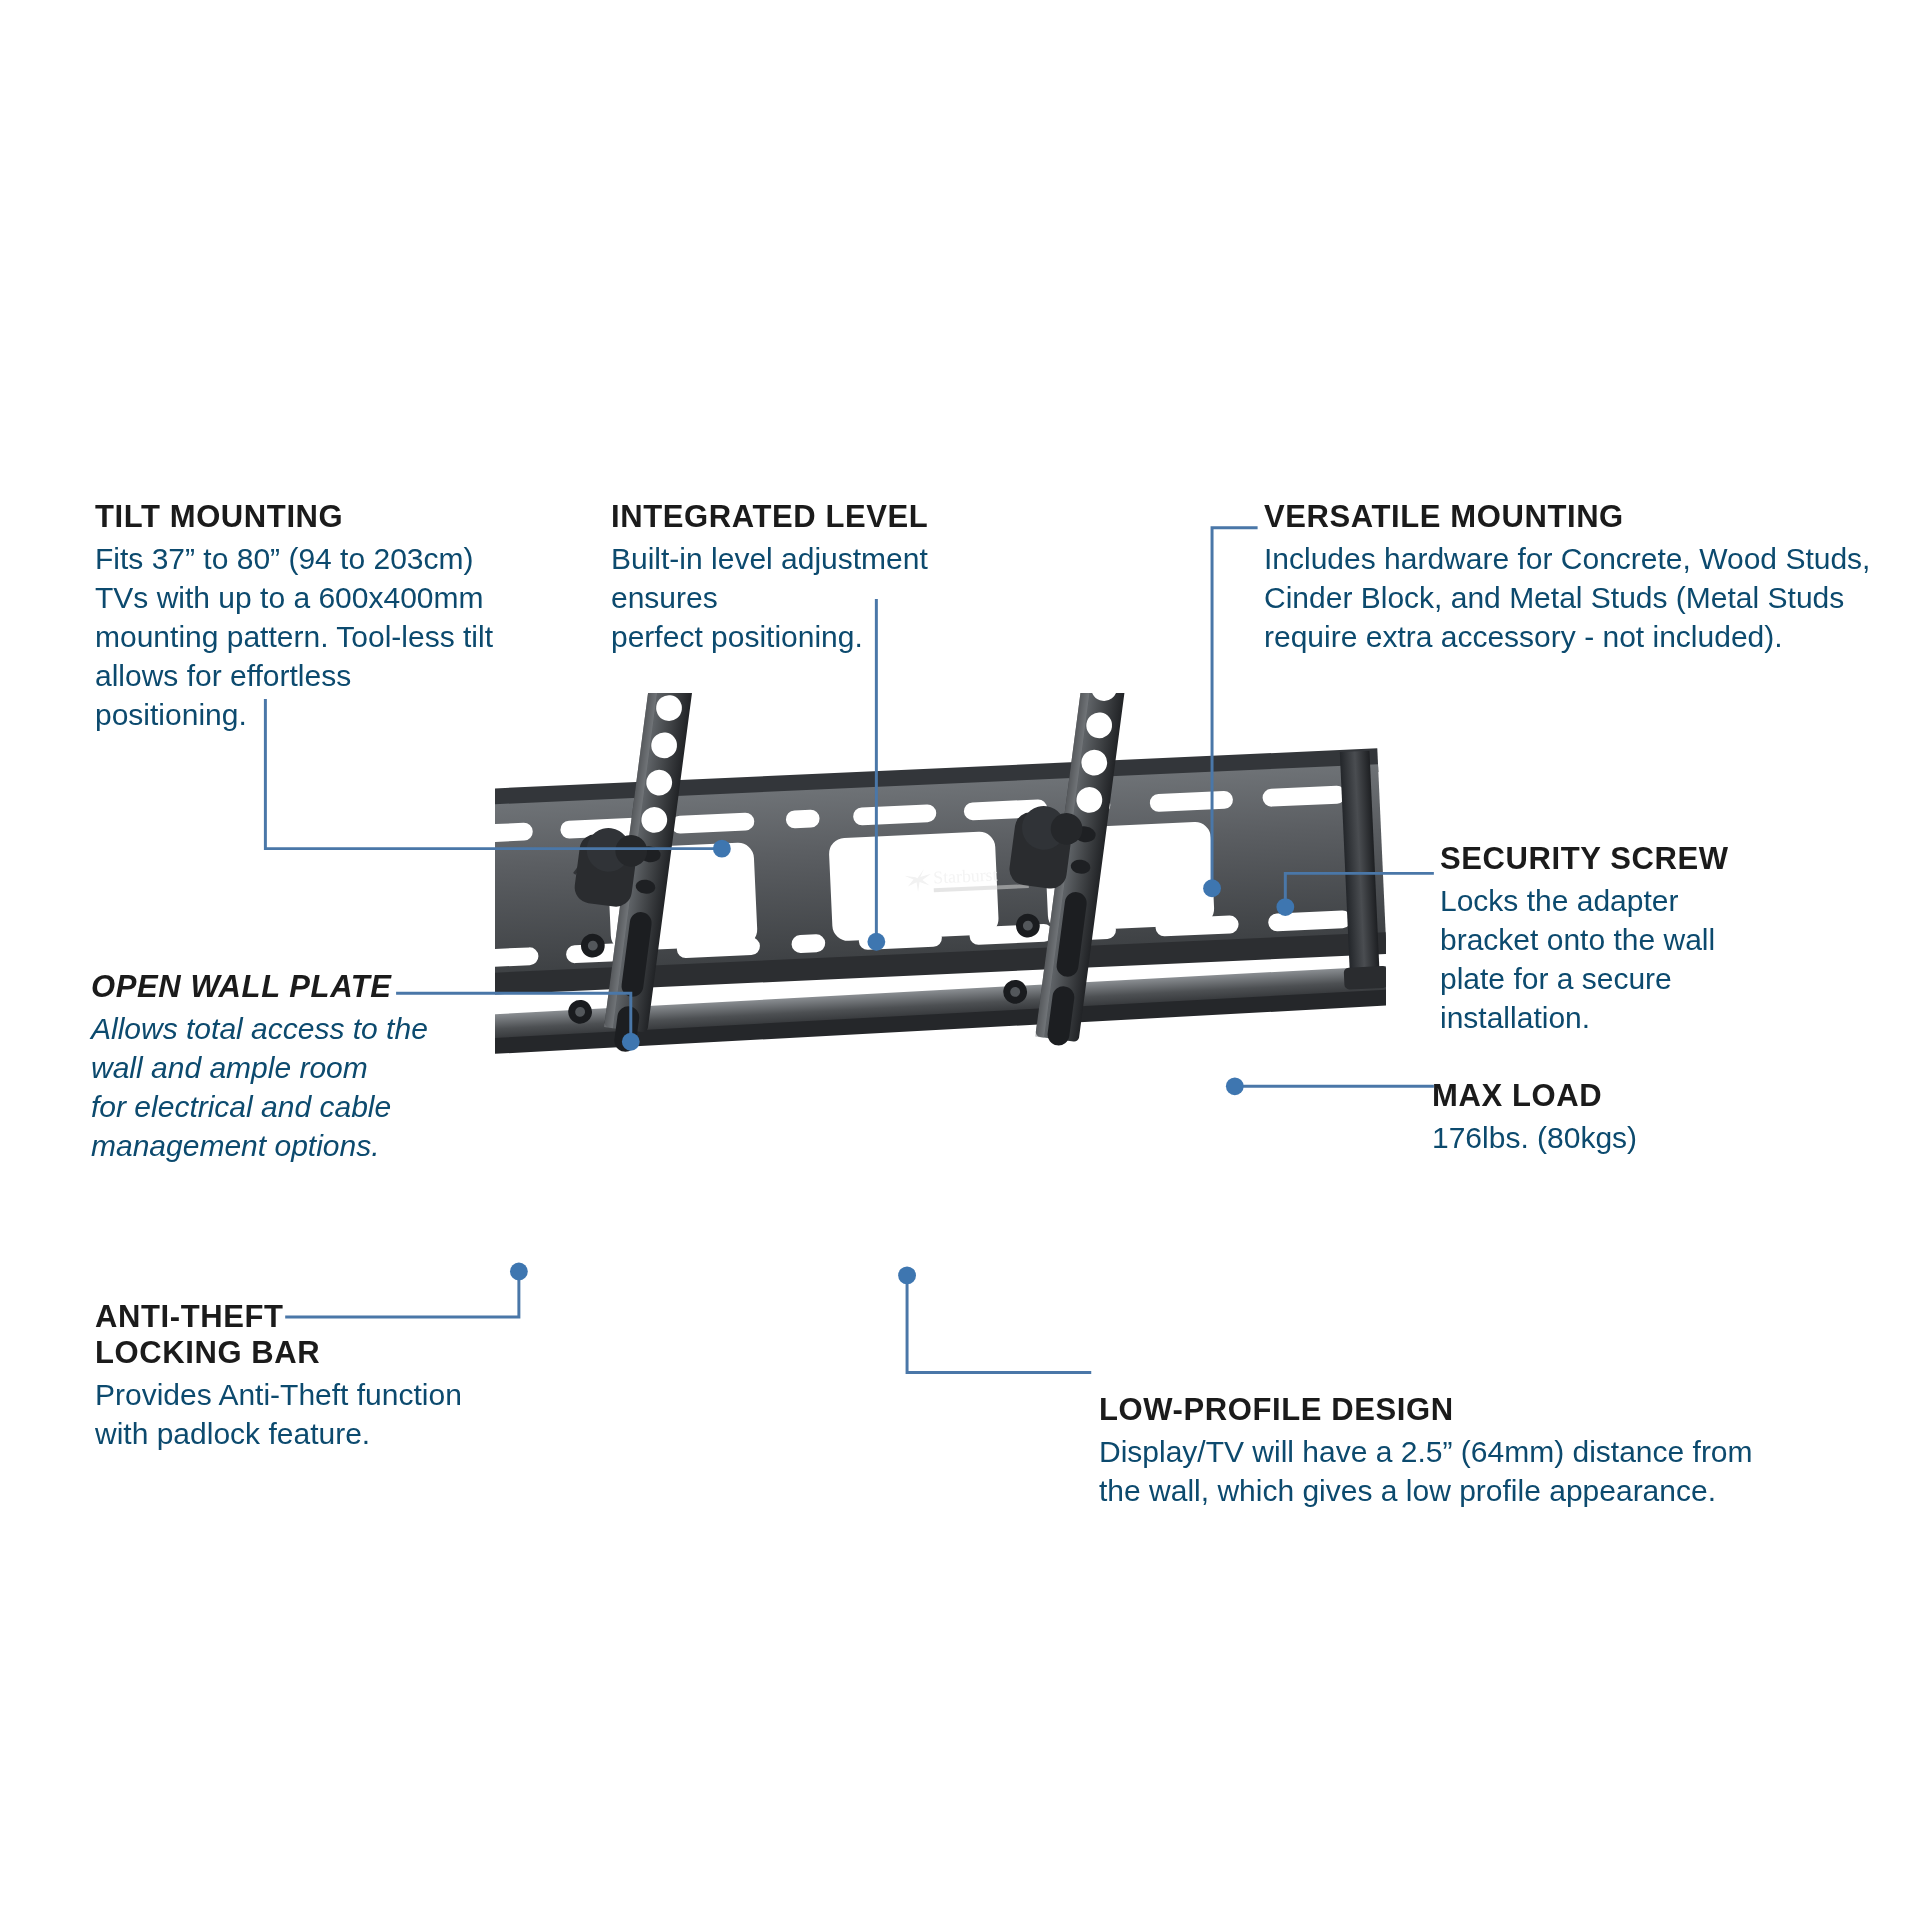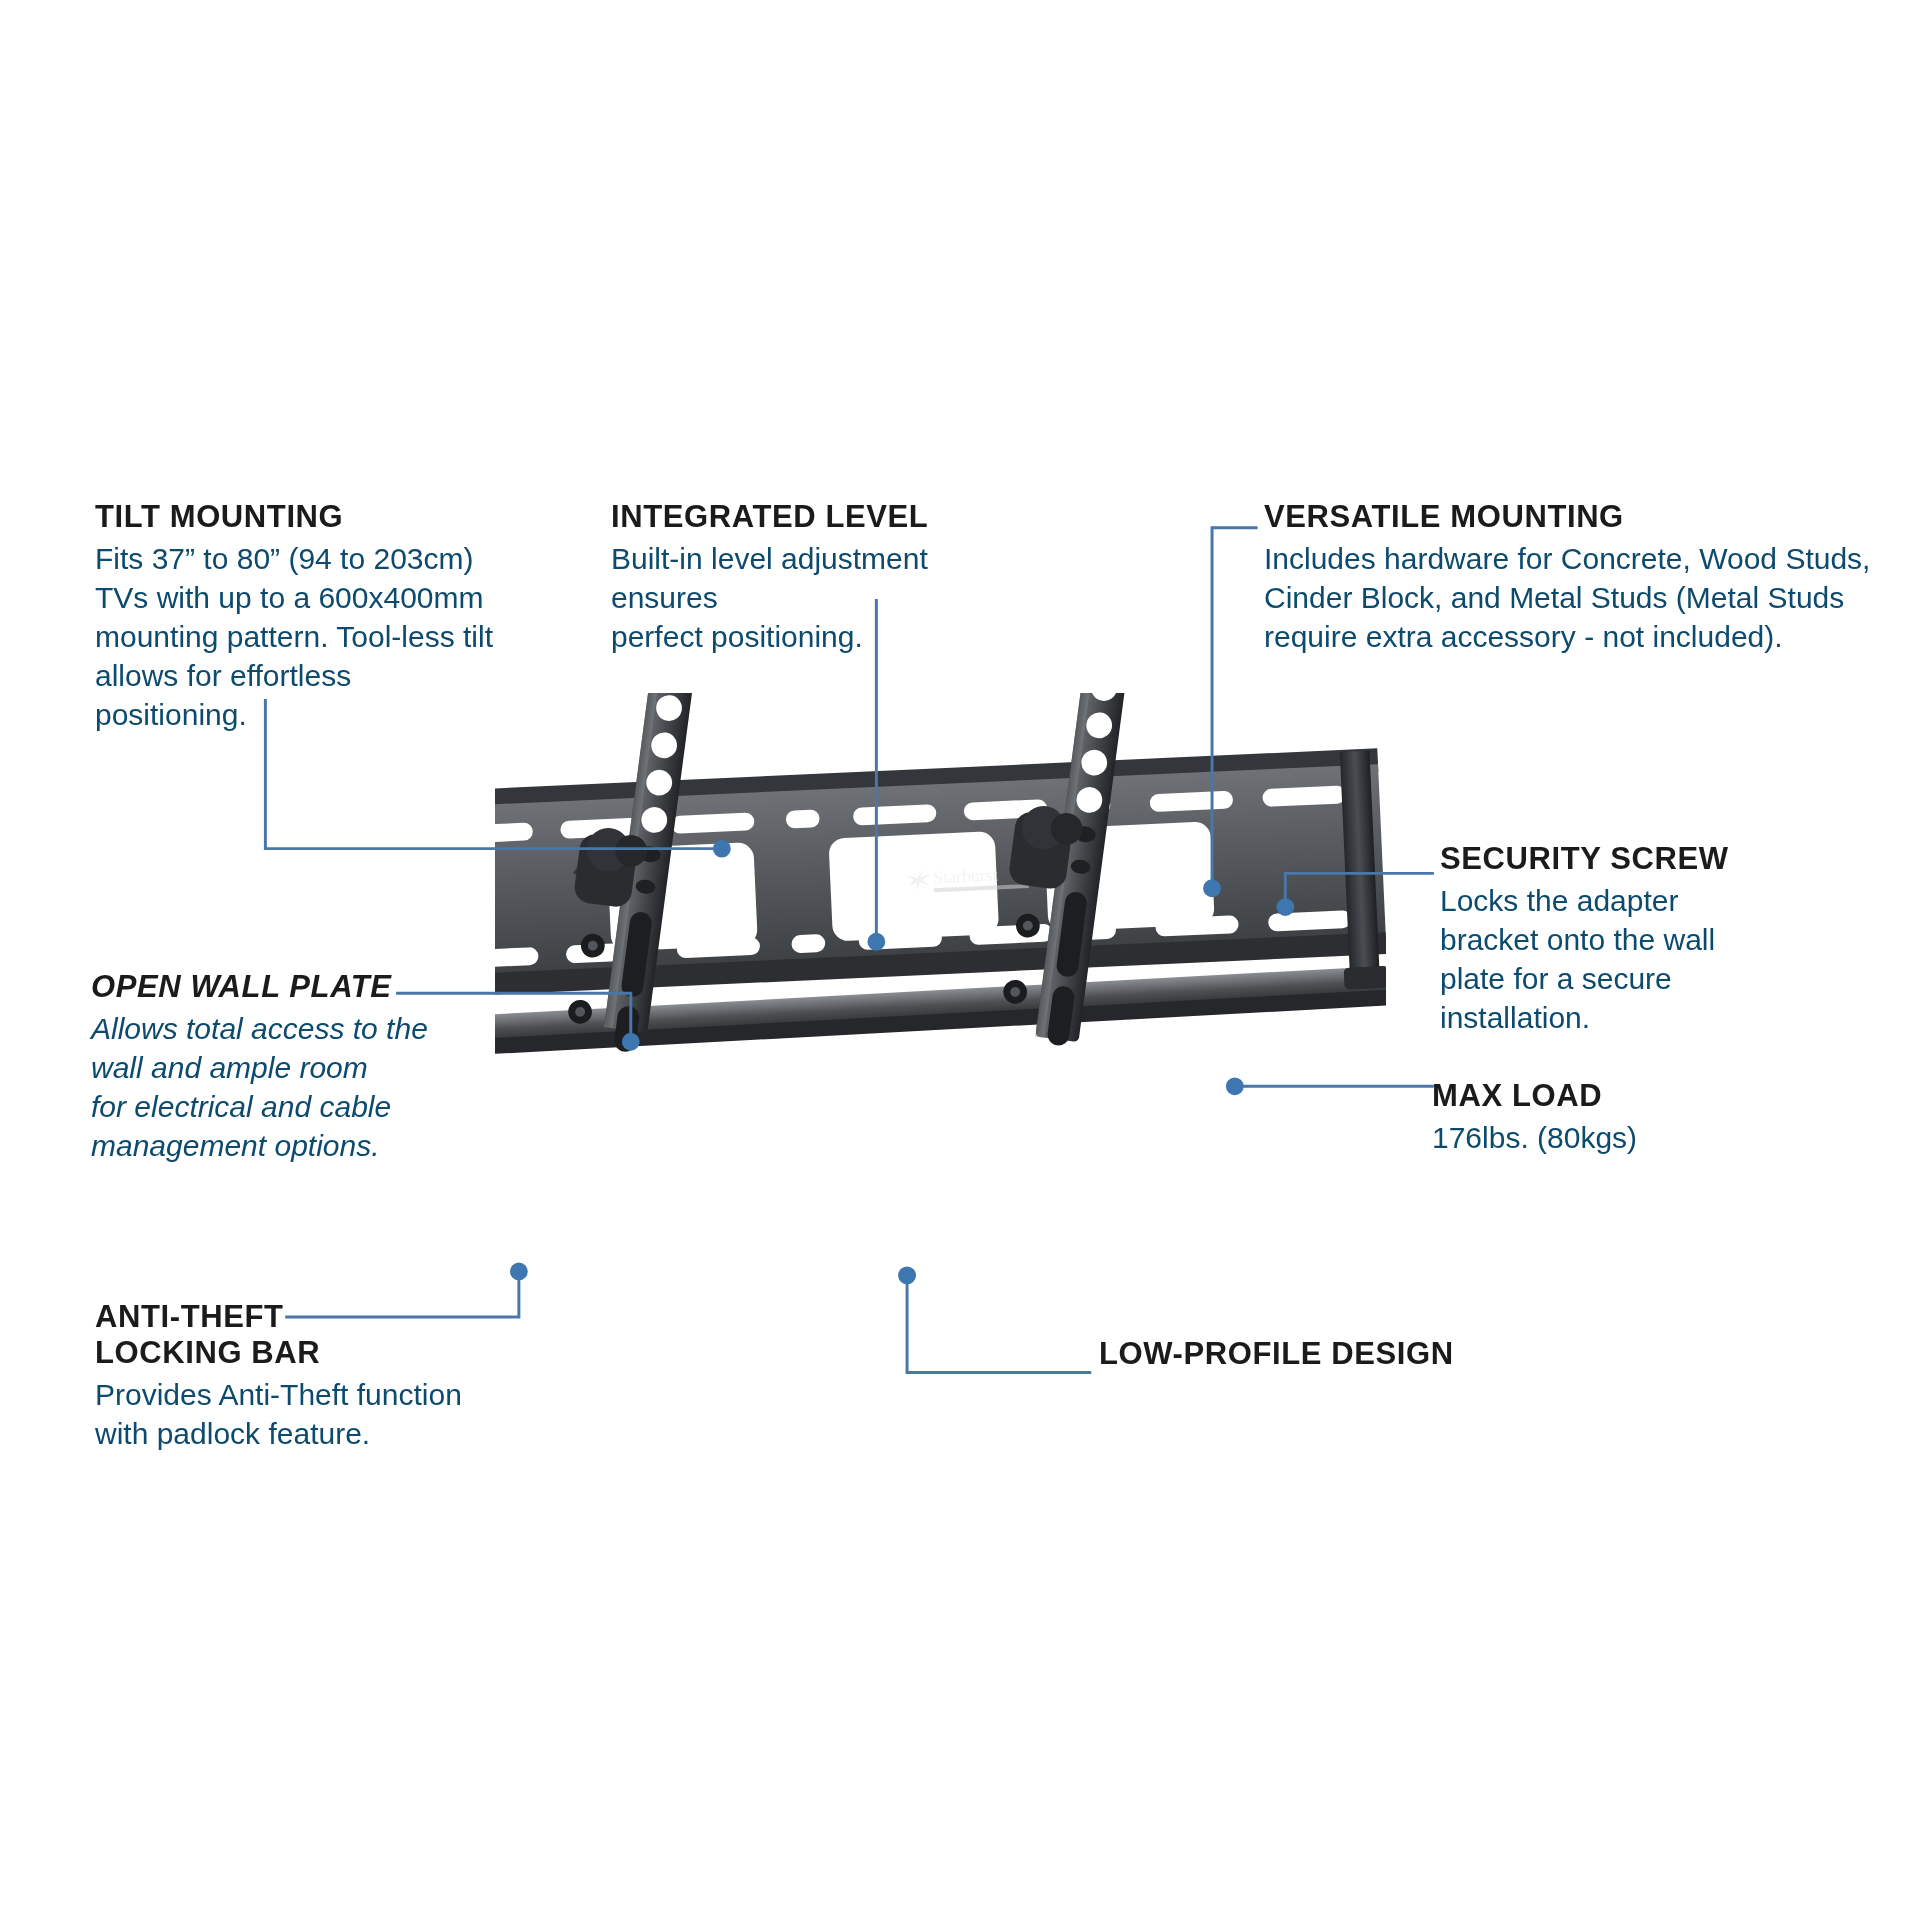--- a/index.html
+++ b/index.html
@@ -33,21 +33,21 @@
   }
 
   
   #co-tilt       {left:95px;  top:495px;  width:416px;}
   #co-level      {left:611px; top:495px;  width:426px;}
   #co-versatile  {left:1264px;top:495px;  width:614px;}
   #co-security   {left:1440px;top:837px;  width:327px;}
   #co-maxload    {left:1432px;top:1074px; width:337px;}
   #co-openwall   {left:91px;  top:965px;  width:366px;font-style:italic;}
   #co-antitheft  {left:95px;  top:1295px; width:396px;}
-  #co-lowprofile {left:1099px;top:1332px; width:713px;}
+  #co-lowprofile {left:1099px;top:1388px; width:713px;}
 
   #svg-lines{position:absolute;left:0;top:0;width:1927px;height:1927px;pointer-events:none;}
   #product{position:absolute;left:495px;top:693px;width:891px;height:614px;}
 </style>
 </head>
 <body>
 
 <div id="stage">
 
   <svg id="product" viewBox="0 0 900 620">
@@ -285,16 +285,18 @@
 
   <div class="callout" id="co-antitheft">
     <div class="ct-title">ANTI-THEFT
 LOCKING BAR</div>
     <div class="ct-body">Provides Anti-Theft function
 with padlock feature.</div>
   </div>
 
   <div class="callout" id="co-lowprofile">
     <div class="ct-title">LOW-PROFILE DESIGN</div>
+    <div class="ct-body">Display/TV will have a 2.5” (64mm) distance from
+the wall, which gives a low profile appearance.</div>
   </div>
 
 </div>
 
 
 </body></html>

